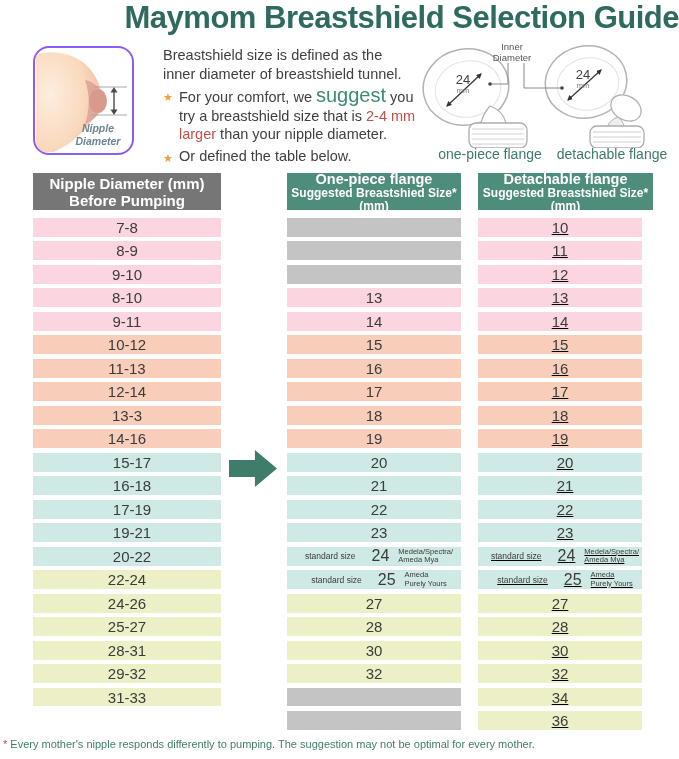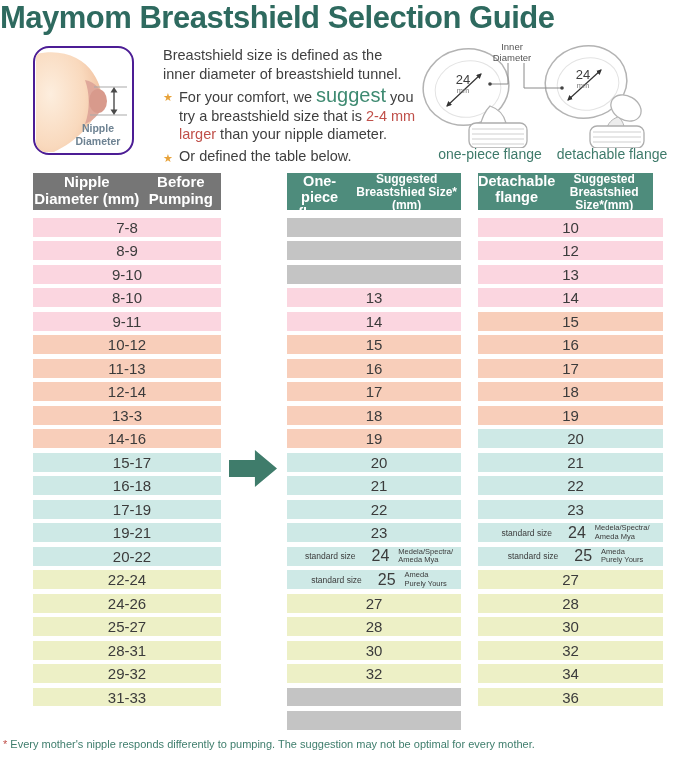--- a/index.html
+++ b/index.html
@@ -2,27 +2,27 @@
 <html style="--title: #2e6a5f; --header-gray: #767676; --header-teal: #4e8c7c; --pink: #fbd6e0; --salmon: #f8ceba; --blue: #cee9e6; --yellow: #edf0c6; --empty: #c4c4c4; --arrow: #3f7c6b; --suggest-green: #3e8a71; --alert-red: #c0504a; --star-orange: #e8a33b; --body-text: #3f3f3f; --caption-teal: #3e7a6a; --footnote-teal: #3e7d6c;"><head>
 <meta charset="utf-8">
 <style>
   html,body { margin:0; padding:0; background:#ffffff; }
   .page {
     position:relative; width:679px; height:759px; background:#fff;
     font-family:"Liberation Sans", sans-serif; overflow:hidden;
   }
   
   .title {
-    position:absolute; top:0px; left:0; width:100%; text-align:left;
+    position:absolute; top:0px; left:0; width:100%; text-align:right;
     font-size:31px; font-weight:bold; letter-spacing:-0.5px; color:var(--title);
   }
   
   .breast-box {
     position:absolute; left:33px; top:46px; width:101px; height:109px;
-    border:2px solid #4c1d95; border-radius:16px; background:#fff; box-sizing:border-box;
+    border:2px solid #8b5cf6; border-radius:16px; background:#fff; box-sizing:border-box;font-style:italic;
   }
   .breast-box svg { position:absolute; left:0; top:0; border-radius:14px; }
   .nipple-label {
     position:absolute; right:3px; top:74px; width:62px; text-align:center;
     font-size:10.5px; line-height:13px; color:#6d8292; font-weight:bold;
   }
   
   .info-text {
     position:absolute; left:163px; top:46px; width:272px;
     font-size:14.5px; line-height:18.5px; color:var(--body-text);
@@ -39,33 +39,33 @@
   }
   .flange-caption {
     position:absolute; top:146px; width:140px; text-align:center;
     font-size:14px; color:var(--caption-teal);
   }
   .flange-caption.one { left:420px; }
   .flange-caption.two { left:542px; }
   
   .thead {
     position:absolute; top:173px; height:37px; color:#fff; text-align:center;
-    display:flex; justify-content:center; box-sizing:border-box;
+    display:flex; flex-direction:column; justify-content:center; box-sizing:border-box;
   }
   .thead.gray  { left:33px;  width:188px; background:var(--header-gray); }
   .thead.teal1 { left:287px; width:174px; background:var(--header-teal); }
   .thead.teal2 { left:478px; width:175px; background:var(--header-teal); }
   .thead .l1 { font-size:14.5px; font-weight:bold; line-height:16px; }
   .thead .l2 { font-size:12px; font-weight:bold; line-height:13px; }
   .thead.gray .l1, .thead.gray .l2 { font-size:15px; line-height:17px; }
   
   .col { position:absolute; top:218px; display:flex; flex-direction:column; gap:4.7px; }
   .col.c1 { left:33px;  width:188px; }
   .col.c2 { left:287px; width:174px; }
-  .col.c3 { left:478px; width:185px; }
+  .col.c3 { left:478px; width:164px;text-decoration:underline; }
   .cell {
     height:18.8px; display:flex; align-items:center; justify-content:center;
     font-size:15px; color:#3b3b3b;
   }
   .cell.pink   { background:var(--pink); }
   .cell.salmon { background:var(--salmon);text-align:center; }
   .cell.blue   { background:var(--blue);padding-left:10px; }
   .cell.yellow { background:var(--yellow); }
   .cell.empty  { background:var(--empty); }
   .std-label { font-size:8.5px; margin-right:16px; }
@@ -240,20 +240,21 @@
       </div>
       <div class="cell yellow">27</div>
       <div class="cell yellow">28</div>
       <div class="cell yellow">30</div>
       <div class="cell yellow">32</div>
       <div class="cell empty"></div>
       <div class="cell empty"></div>
     </div>
   <div class="col c3" id="col-detachable">
       <div class="cell pink">10</div>
+      <div class="cell pink">11</div>
       <div class="cell pink">12</div>
       <div class="cell pink">13</div>
       <div class="cell pink">14</div>
       <div class="cell salmon">15</div>
       <div class="cell salmon">16</div>
       <div class="cell salmon">17</div>
       <div class="cell salmon">18</div>
       <div class="cell salmon">19</div>
       <div class="cell blue">20</div>
       <div class="cell blue">21</div>

